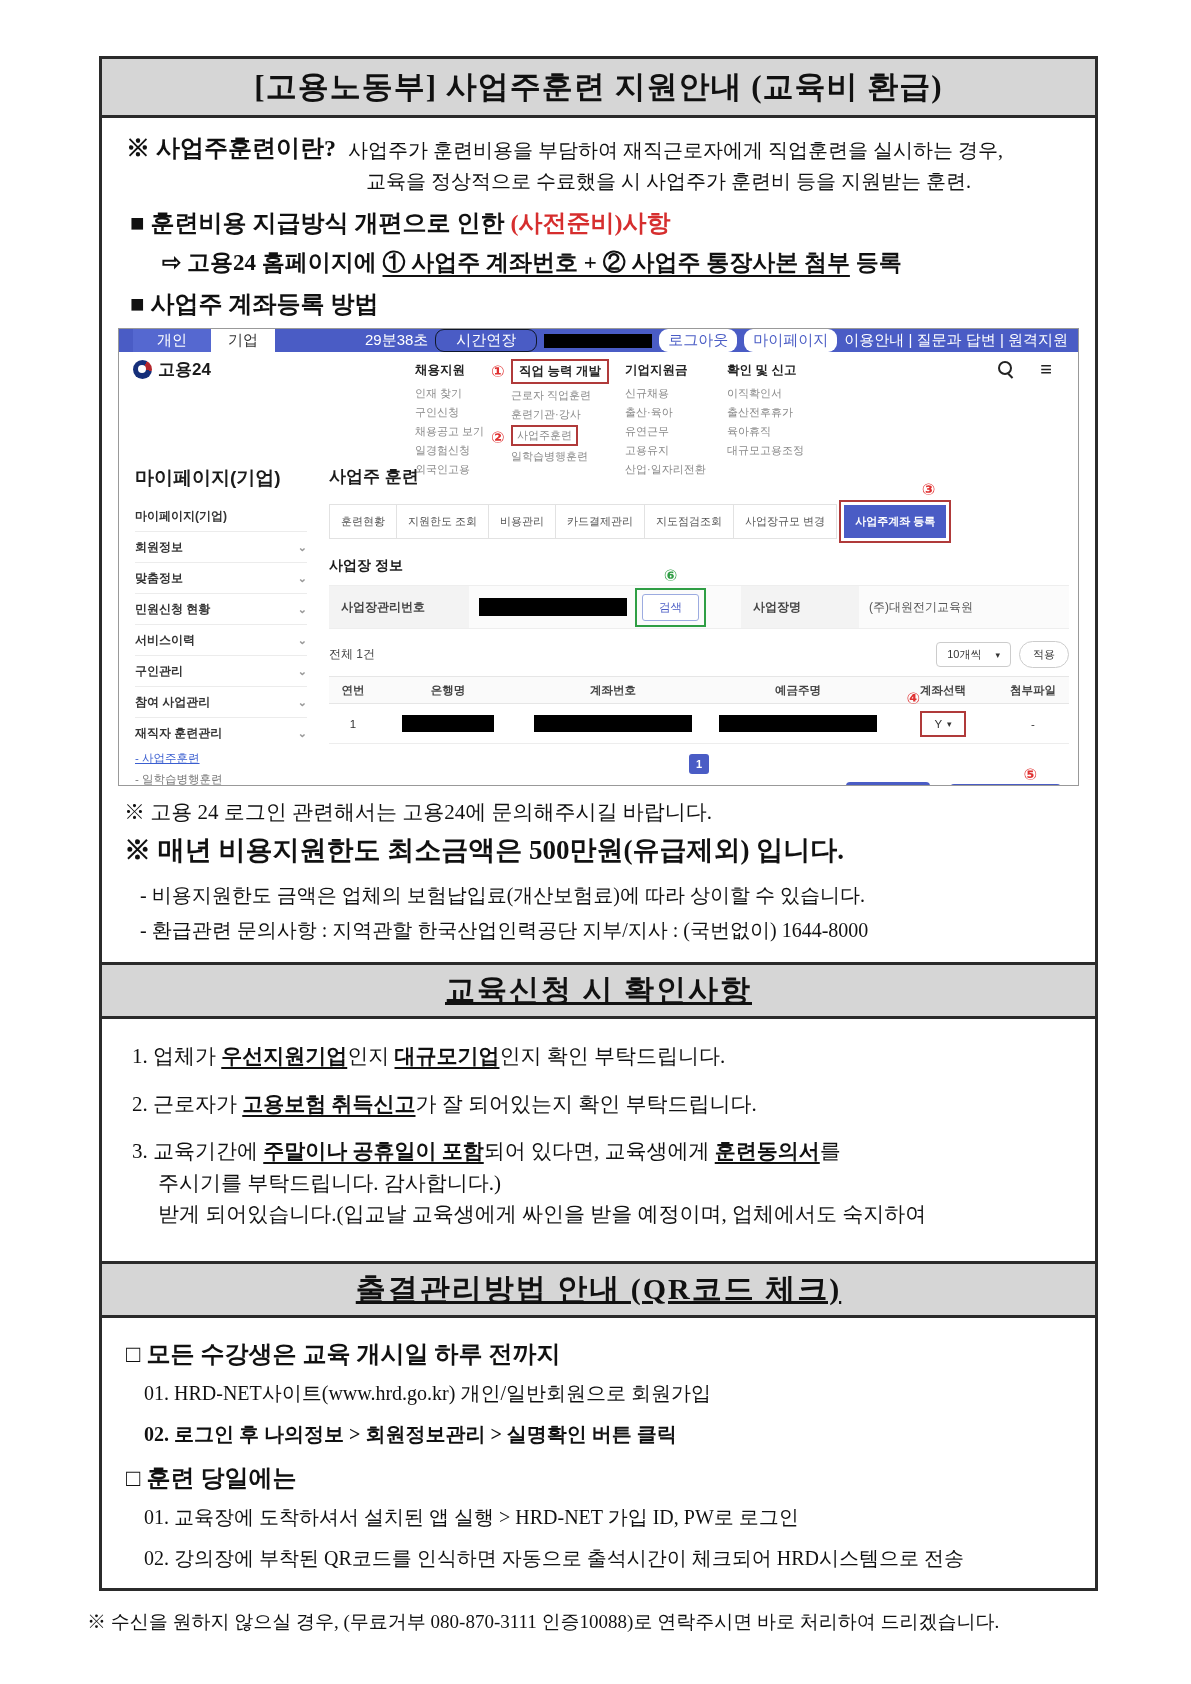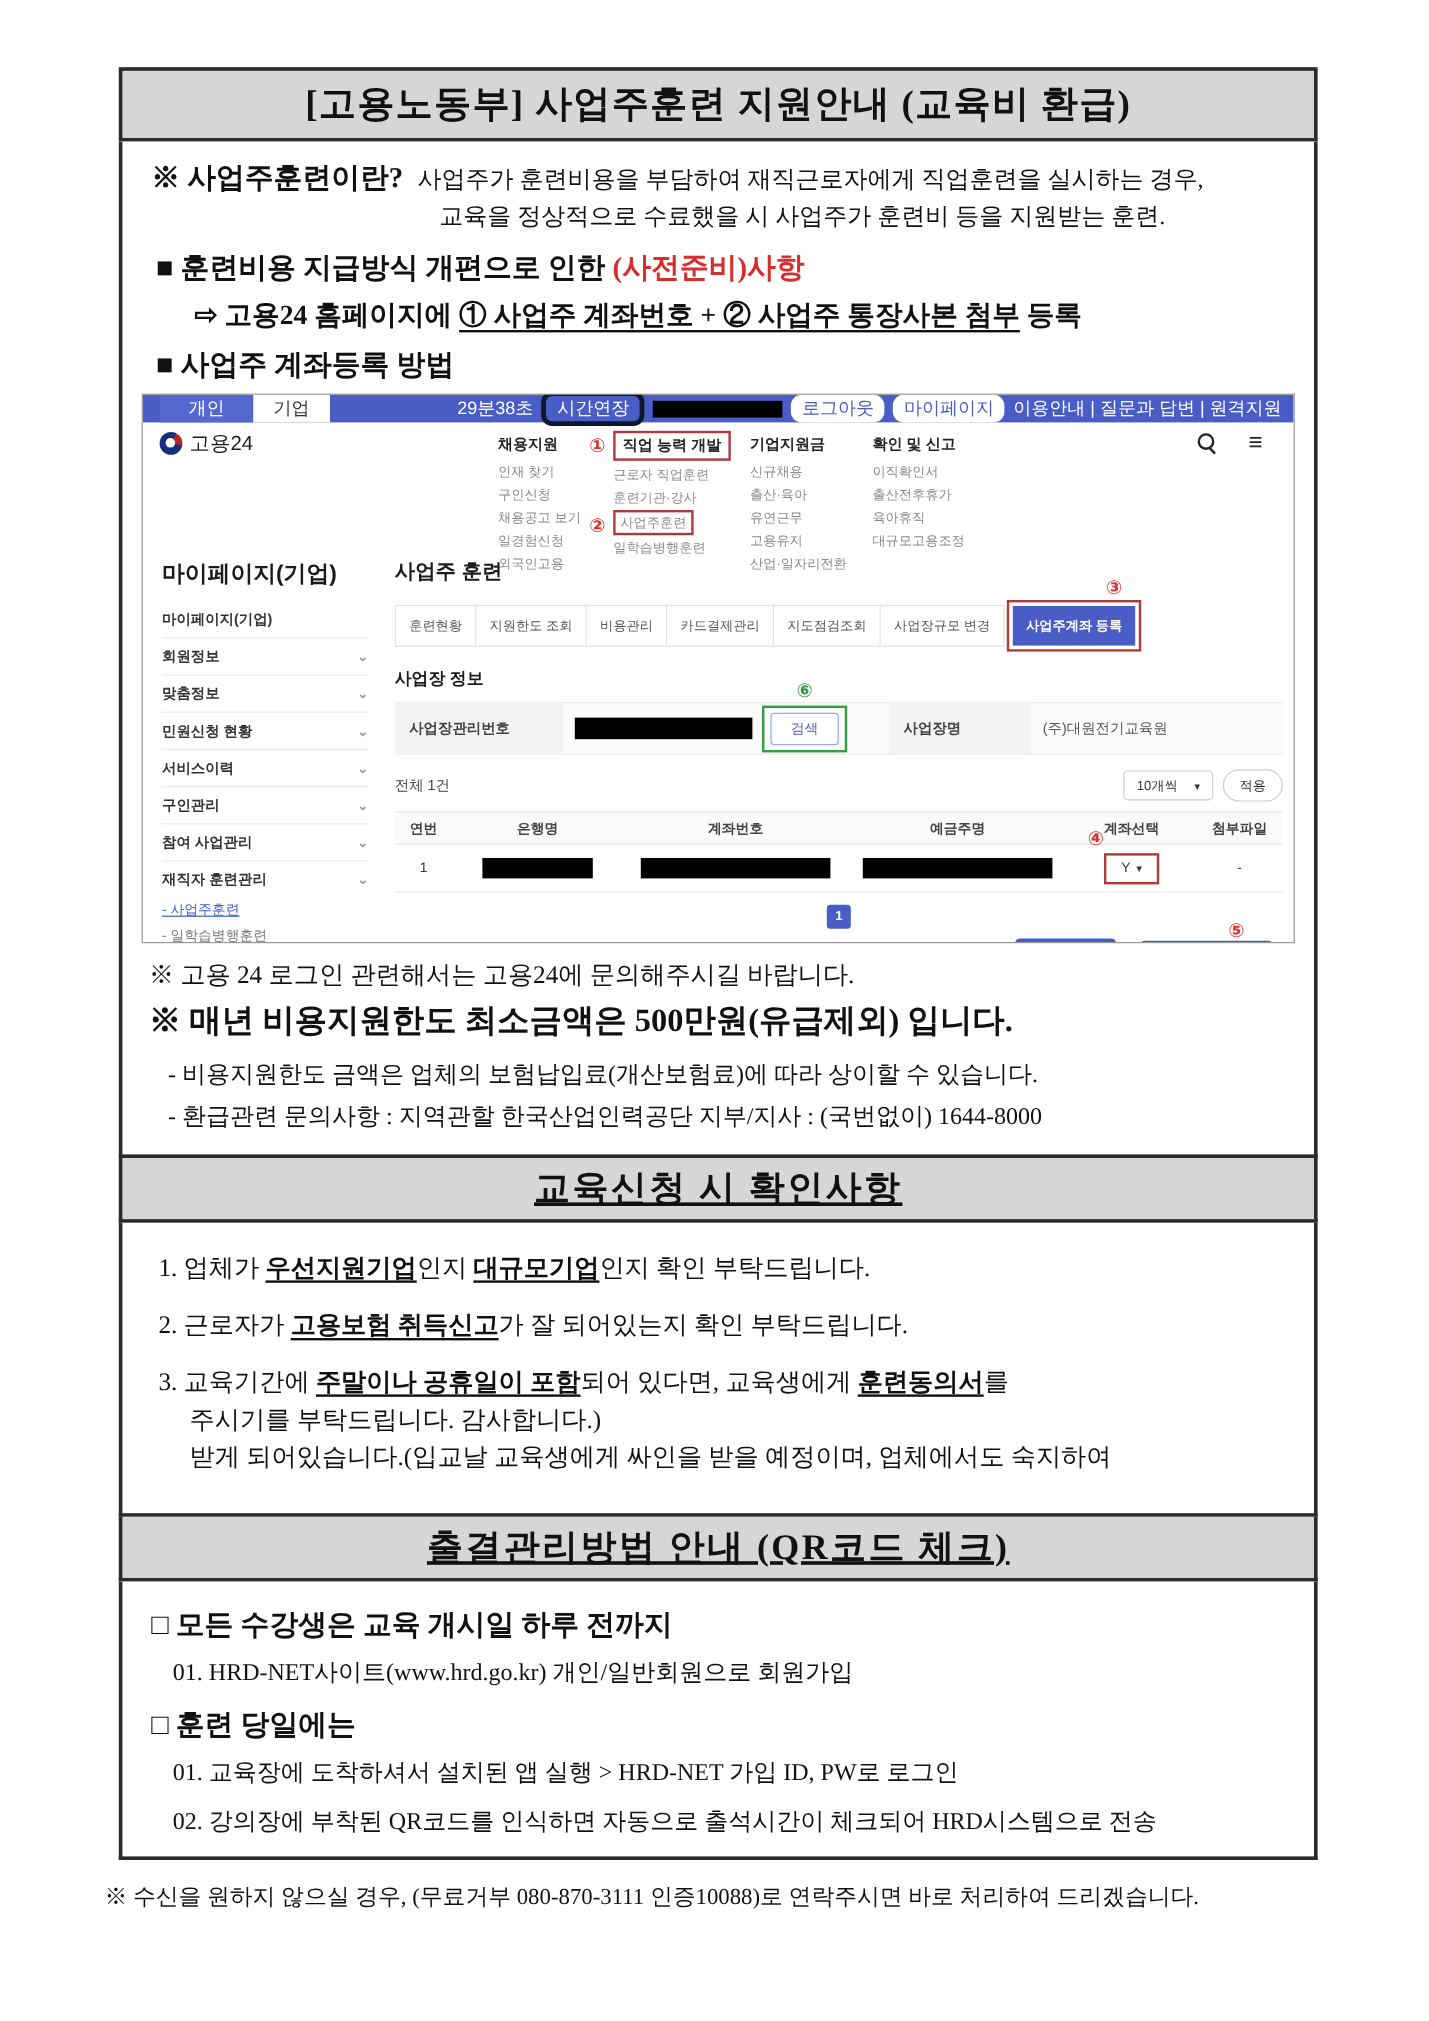--- a/index.html
+++ b/index.html
@@ -50,30 +50,30 @@
     position: relative; height: 458px; margin: 4px 0 12px; border: 1px solid #999;
     font-family: "Liberation Sans", sans-serif; color: #333; overflow: hidden; background: #fff;
   }
   .shot-topbar {
     height: 23px; background: #4a5cc5; display: flex; align-items: center;
     font-size: 15px; color: #fff;
   }
   .tb-tab-personal { width: 78px; height: 100%; background: #5568d0; display: flex; align-items: center; justify-content: center; margin-left: 14px; }
   .tb-tab-company { width: 64px; height: 100%; background: #fff; color: #333; display: flex; align-items: center; justify-content: center; }
   .tb-right { margin-left: auto; display: flex; align-items: center; gap: 7px; padding-right: 10px; }
-  .tb-pill { border: 4px solid #0f172a; border-radius: 9px; padding: 1px 9px; }
+  .tb-pill { border: 1px solid #0f172a; border-radius: 9px; padding: 1px 20px; }
   .tb-pill-white { background: #fff; color: #4a5cc5; border-radius: 9px; padding: 2px 9px; }
   .tb-redact { width: 108px; height: 14px; background: #000; }
 
   .shot-nav { height: 34px; display: flex; align-items: center; padding-left: 14px; }
   .logo { display: flex; align-items: center; gap: 6px; }
   .swirl { width: 19px; height: 19px; border-radius: 50%;
     background: conic-gradient(from 200deg, #162f7a 0 52%, #b3272d 52% 72%, #162f7a 72% 100%); position: relative; }
   .swirl::after { content: ""; position: absolute; left: 5px; top: 5px; width: 8px; height: 8px; border-radius: 50%; background: #fff; }
-  .logo-text { font-size: 17px; font-weight: 400; color: #1b1b1b; }
+  .logo-text { font-size: 17px; font-weight: 700; color: #1b1b1b; }
   .shot-icons { position: absolute; right: 26px; top: 30px; display: flex; gap: 26px; align-items: center; }
   .mag { position: relative; width: 16px; height: 16px; }
   .mag::before { content: ""; position: absolute; left: 0; top: 0; width: 10px; height: 10px; border: 2px solid #222; border-radius: 50%; }
   .mag::after { content: ""; position: absolute; left: 11px; top: 12px; width: 6px; height: 2px; background: #222; transform: rotate(45deg); transform-origin: 0 0; }
   .burger { font-size: 20px; color: #222; line-height: 1; }
 
   .shot-menu { position: absolute; left: 296px; top: 27px; display: grid; grid-template-columns: 96px 114px 102px 160px; }
   .menu-col { display: flex; flex-direction: column; }
   .menu-h { font-size: 12.5px; font-weight: 700; color: #222; height: 28px; display: flex; align-items: center; white-space: nowrap; }
   .menu-i { font-size: 11px; color: #8a8a8a; height: 19px; display: flex; align-items: center; white-space: nowrap; }
@@ -380,20 +380,21 @@
       <span class="cont">주시기를 부탁드립니다. 감사합니다.)</span>
       <span class="cont">받게 되어있습니다.(입교날 교육생에게 싸인을 받을 예정이며, 업체에서도 숙지하여</span>
     </div>
   </div>
 
   <div class="sec-head">출결관리방법 안내 (QR코드 체크)</div>
 
   <div class="sec-body">
     <div class="a-sub">□ 모든 수강생은 교육 개시일 하루 전까지</div>
     <div class="a-item">01. HRD-NET사이트(www.hrd.go.kr) 개인/일반회원으로 회원가입</div>
+    <div class="a-item bold">02. 로그인 후 나의정보 &gt; 회원정보관리 &gt; 실명확인 버튼 클릭</div>
     <div class="a-sub">□ 훈련 당일에는</div>
     <div class="a-item">01. 교육장에 도착하셔서 설치된 앱 실행 &gt; HRD-NET 가입 ID, PW로 로그인</div>
     <div class="a-item" style="margin-bottom:2px">02. 강의장에 부착된 QR코드를 인식하면 자동으로 출석시간이 체크되어 HRD시스템으로 전송</div>
   </div>
 
   <div class="footer-note">※ 수신을 원하지 않으실 경우, (무료거부 080-870-3111 인증10088)로 연락주시면 바로 처리하여 드리겠습니다.</div>
 
 </div>
 
 </body></html>

